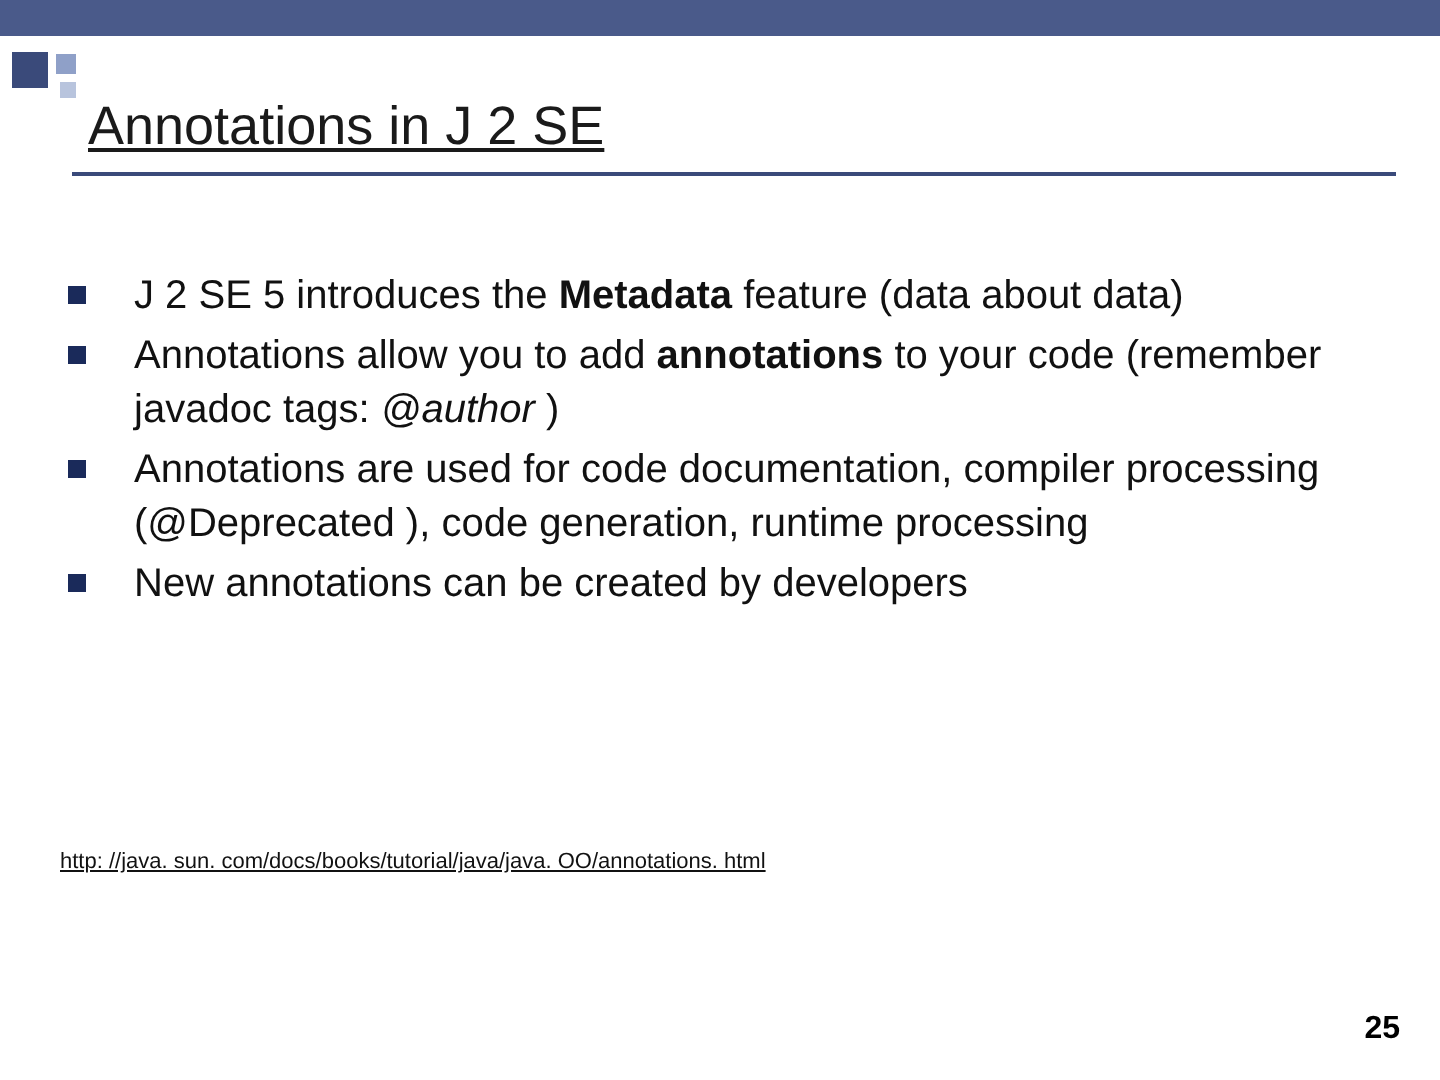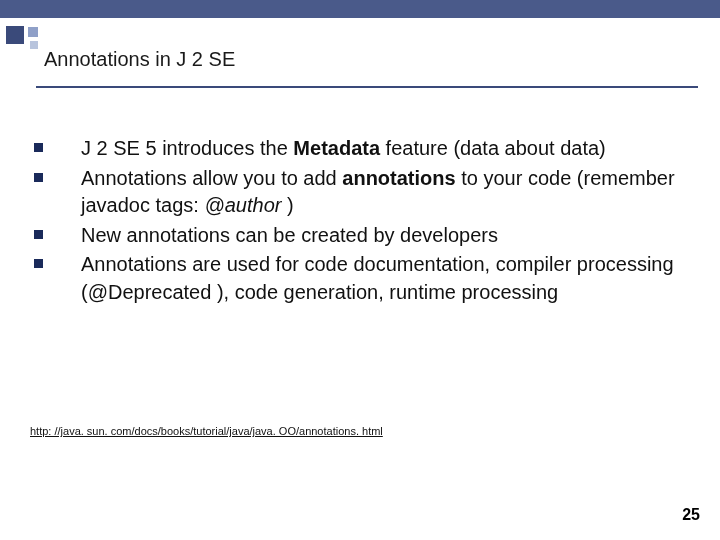--- a/index.html
+++ b/index.html
@@ -36,42 +36,42 @@
   .sq-small2 {
     position: absolute;
     left: 24px; top: 15px;
     width: 8px; height: 8px;
     background: #b8c4dd;
   }
   .title {
     position: absolute;
     left: 44px;
     top: 48px;
-    font-size: 20px;
+    font-size: 27px;
     color: #1a1a1a;
+    text-decoration: underline;
   }
   .title-underline {
     position: absolute;
     left: 36px;
     right: 22px;
     top: 86px;
     height: 2px;
     background: #3a4a7a;
   }
   .bullets {
     position: absolute;
     left: 34px;
     right: 40px;
     top: 135px;
   }
   .bullet-row {
     display: flex;
     align-items: flex-start;
     margin-bottom: 2px;
-    gap: 14px;
   }
   .bullet-icon {
     width: 9px; height: 9px;
     background: #1a2a5a;
     margin-top: 8px;
     margin-right: 24px;
     flex-shrink: 0;
   }
   .bullet-text {
     font-size: 20px;
@@ -122,28 +122,28 @@
   <div class="bullet-row">
     <div class="bullet-icon"></div>
     <div class="bullet-text">
       <span>Annotations allow you to add </span><span class="bold">annotations</span><span> to your code (remember javadoc tags: </span><span class="em">@author</span><span> )</span>
     </div>
   </div>
 
   <div class="bullet-row">
     <div class="bullet-icon"></div>
     <div class="bullet-text">
-      <span>New annotations can be created by developers</span>
+      <span>Annotations are used for code documentation, compiler processing (@Deprecated ), code generation, runtime processing</span>
     </div>
   </div>
 
   <div class="bullet-row">
     <div class="bullet-icon"></div>
     <div class="bullet-text">
-      <span>Annotations are used for code documentation, compiler processing (@Deprecated ), code generation, runtime processing</span>
+      <span>New annotations can be created by developers</span>
     </div>
   </div>
 
 </div>
 
 <div class="link">http: //java. sun. com/docs/books/tutorial/java/java. OO/annotations. html</div>
 
 <div class="pagenum">25</div>
 
 </body></html>

